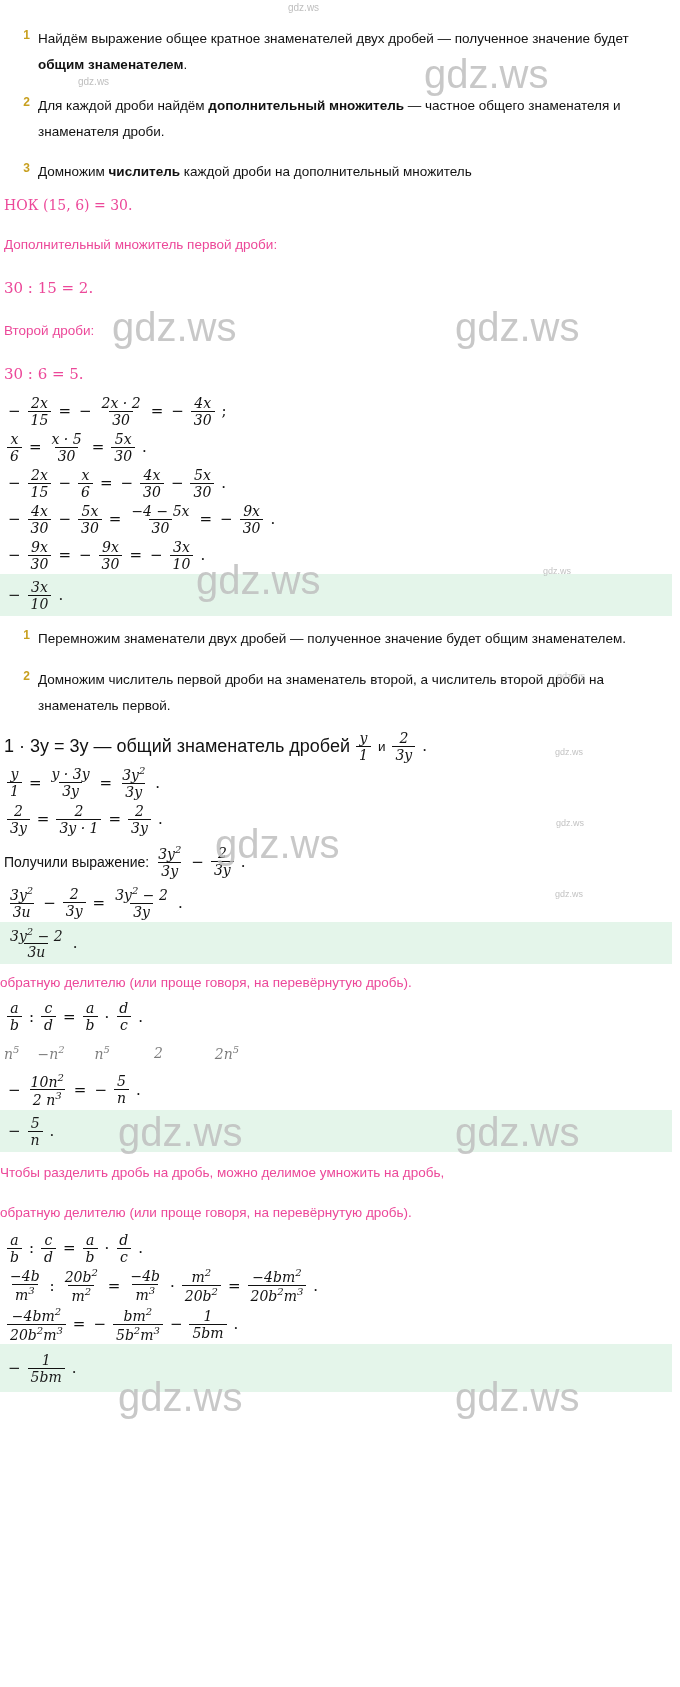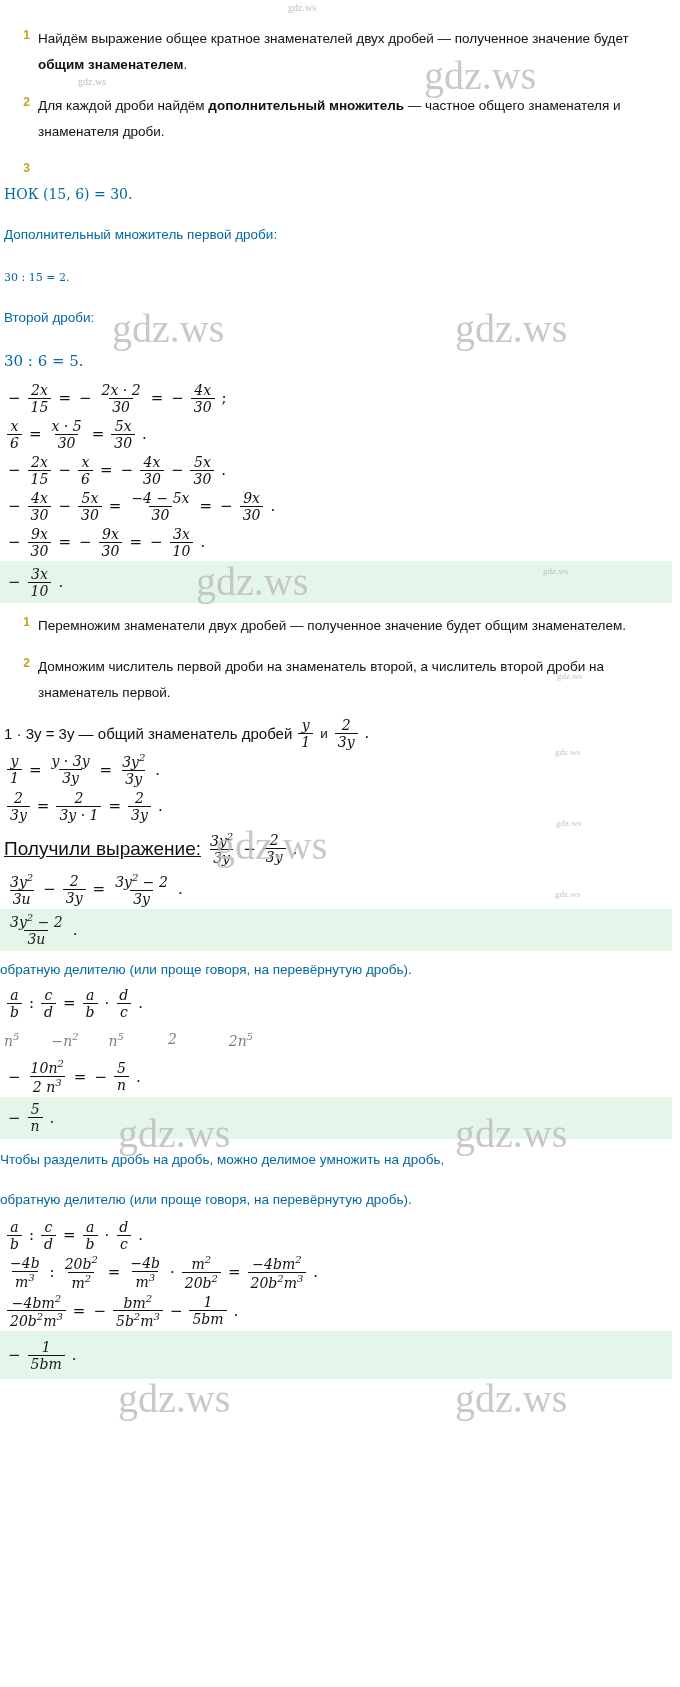--- a/index.html
+++ b/index.html
@@ -39,21 +39,21 @@
     line-height: 1.95;
     font-size: 13.5px;
     color: #111;
   }
   .step-text b { font-weight: 700; text-align: center; }
 
   .para {
     line-height: 1.9;
     font-size: 13.5px;
     margin: 2px 0 2px 0;
-    color: #0369a1;
+    color: #ec4899;
   }
   .mathline {
     font-family: "DejaVu Serif", serif;
     font-size: 15px;
     color: #111;
     display: flex;
     align-items: center;
     flex-wrap: wrap;
     margin: 2px 0;
     min-height: 34px;
@@ -84,21 +84,21 @@
     align-items: center;
     min-height: 38px;
     font-family: "DejaVu Serif", serif;
     font-size: 15px;
   }
 
   
   .wm {
     position: absolute;
     color: #b8b8b8;
-    font-family: Liberation Serif, serif;
+    font-family: Liberation Sans, sans-serif;
     font-weight: 400;
     pointer-events: none;
     user-select: none;
     white-space: nowrap;
     opacity: .82;
   }
   .wm-lg { font-size: 40px; color: #bdbdbd; }
   .wm-sm { font-size: 10px; color: #b0b0b0; }
   .wm-xs { font-size: 9px; color: #b5b5b5; }
 </style>
@@ -114,30 +114,31 @@
       <div class="step-text"><span>Найдём выражение общее кратное знаменателей двух дробей — полученное значение будет </span><b>общим знаменателем</b><span>.</span></div>
     </div>
 
     <div class="step" style="margin-top:14px;">
       <div class="step-num">2</div>
       <div class="step-text"><span>Для каждой дроби найдём </span><b>дополнительный множитель</b><span> — частное общего знаменателя и знаменателя дроби.</span></div>
     </div>
 
     <div class="step" style="margin-top:14px;">
       <div class="step-num">3</div>
+      <div class="step-text"><span>Домножим </span><b>числитель</b><span> каждой дроби на дополнительный множитель</span></div>
     </div>
 
     <div class="para" style="margin-top:6px;">
       <span class="up" style="font-family:'DejaVu Serif',serif;font-size:14px;">НОК (15,  6) = 30.</span>
     </div>
 
     <div class="para" style="margin-top:14px;">Дополнительный множитель первой дроби:</div>
 
     <div class="para" style="margin-top:16px;">
-      <span style="font-family:'DejaVu Serif',serif;font-size:11px;">30 : 15 = 2.</span>
+      <span style="font-family:'DejaVu Serif',serif;font-size:15px;">30 : 15 = 2.</span>
     </div>
 
     <div class="para" style="margin-top:16px;">Второй дроби:</div>
 
     <div class="para" style="margin-top:16px;">
       <span style="font-family:'DejaVu Serif',serif;font-size:15px;">30 : 6 = 5.</span>
     </div>
 
     <div class="mathline" style="margin-top:6px;">
       <span class="op">−</span>
@@ -266,21 +267,21 @@
       <div class="step-num">1</div>
       <div class="step-text">Перемножим знаменатели двух дробей — полученное значение будет общим знаменателем.</div>
     </div>
 
     <div class="step" style="margin-top:14px;">
       <div class="step-num">2</div>
       <div class="step-text">Домножим числитель первой дроби на знаменатель второй, а числитель второй дроби на знаменатель первой.</div>
     </div>
 
     <div class="mathline" style="margin-top:10px;">
-      <span style="font-family:'Liberation Sans',sans-serif;font-size:15px;">1 · 3y = 3y — общий знаменатель дробей</span>
+      <span style="font-family:'Liberation Sans',sans-serif;font-size:18px;">1 · 3y = 3y — общий знаменатель дробей</span>
       <span class="frac" style="margin-left:6px;">
           <span class="num">y</span>
           <span class="den">1</span>
         </span>
       <span style="font-family:'Liberation Sans',sans-serif;font-size:13.5px;margin:0 4px;">и</span>
       <span class="frac">
           <span class="num">2</span>
           <span class="den">3y</span>
         </span>
       <span class="op">.</span>
@@ -316,21 +317,21 @@
         </span>
       <span class="op">=</span>
       <span class="frac">
           <span class="num">2</span>
           <span class="den">3y</span>
         </span>
       <span class="op">.</span>
     </div>
 
     <div class="mathline" style="margin-top:8px;">
-      <span style="font-family:'Liberation Sans',sans-serif;font-size:19px;text-decoration:underline;">Получили выражение:</span>
+      <span style="font-family:'Liberation Sans',sans-serif;font-size:14px;">Получили выражение:</span>
       <span class="frac" style="margin-left:6px;">
           <span class="num">3y<span class="sup">2</span></span>
           <span class="den">3y</span>
         </span>
       <span class="op">−</span>
       <span class="frac">
           <span class="num">2</span>
           <span class="den">3y</span>
         </span>
       <span class="op">.</span>
@@ -386,21 +387,21 @@
       <span class="op">·</span>
       <span class="frac">
           <span class="num">d</span>
           <span class="den">c</span>
         </span>
       <span class="op">.</span>
     </div>
 
     <div class="mathline" style="opacity:.55;font-size:14px;">
       <span style="font-style:italic;">n<span class="sup">5</span></span>
-      <span style="margin-left:32px;font-style:italic;">−n<span class="sup">2</span></span>
+      <span style="margin-left:18px;font-style:italic;">−n<span class="sup">2</span></span>
       <span style="margin-left:30px;font-style:italic;">n<span class="sup">5</span></span>
       <span style="margin-left:44px;font-style:italic;">2</span>
       <span style="margin-left:52px;font-style:italic;">2n<span class="sup">5</span></span>
     </div>
 
     <div class="mathline">
       <span class="op">−</span>
       <span class="frac">
           <span class="num">10n<span class="sup">2</span></span>
           <span class="den">2 n<span class="sup">3</span></span>

